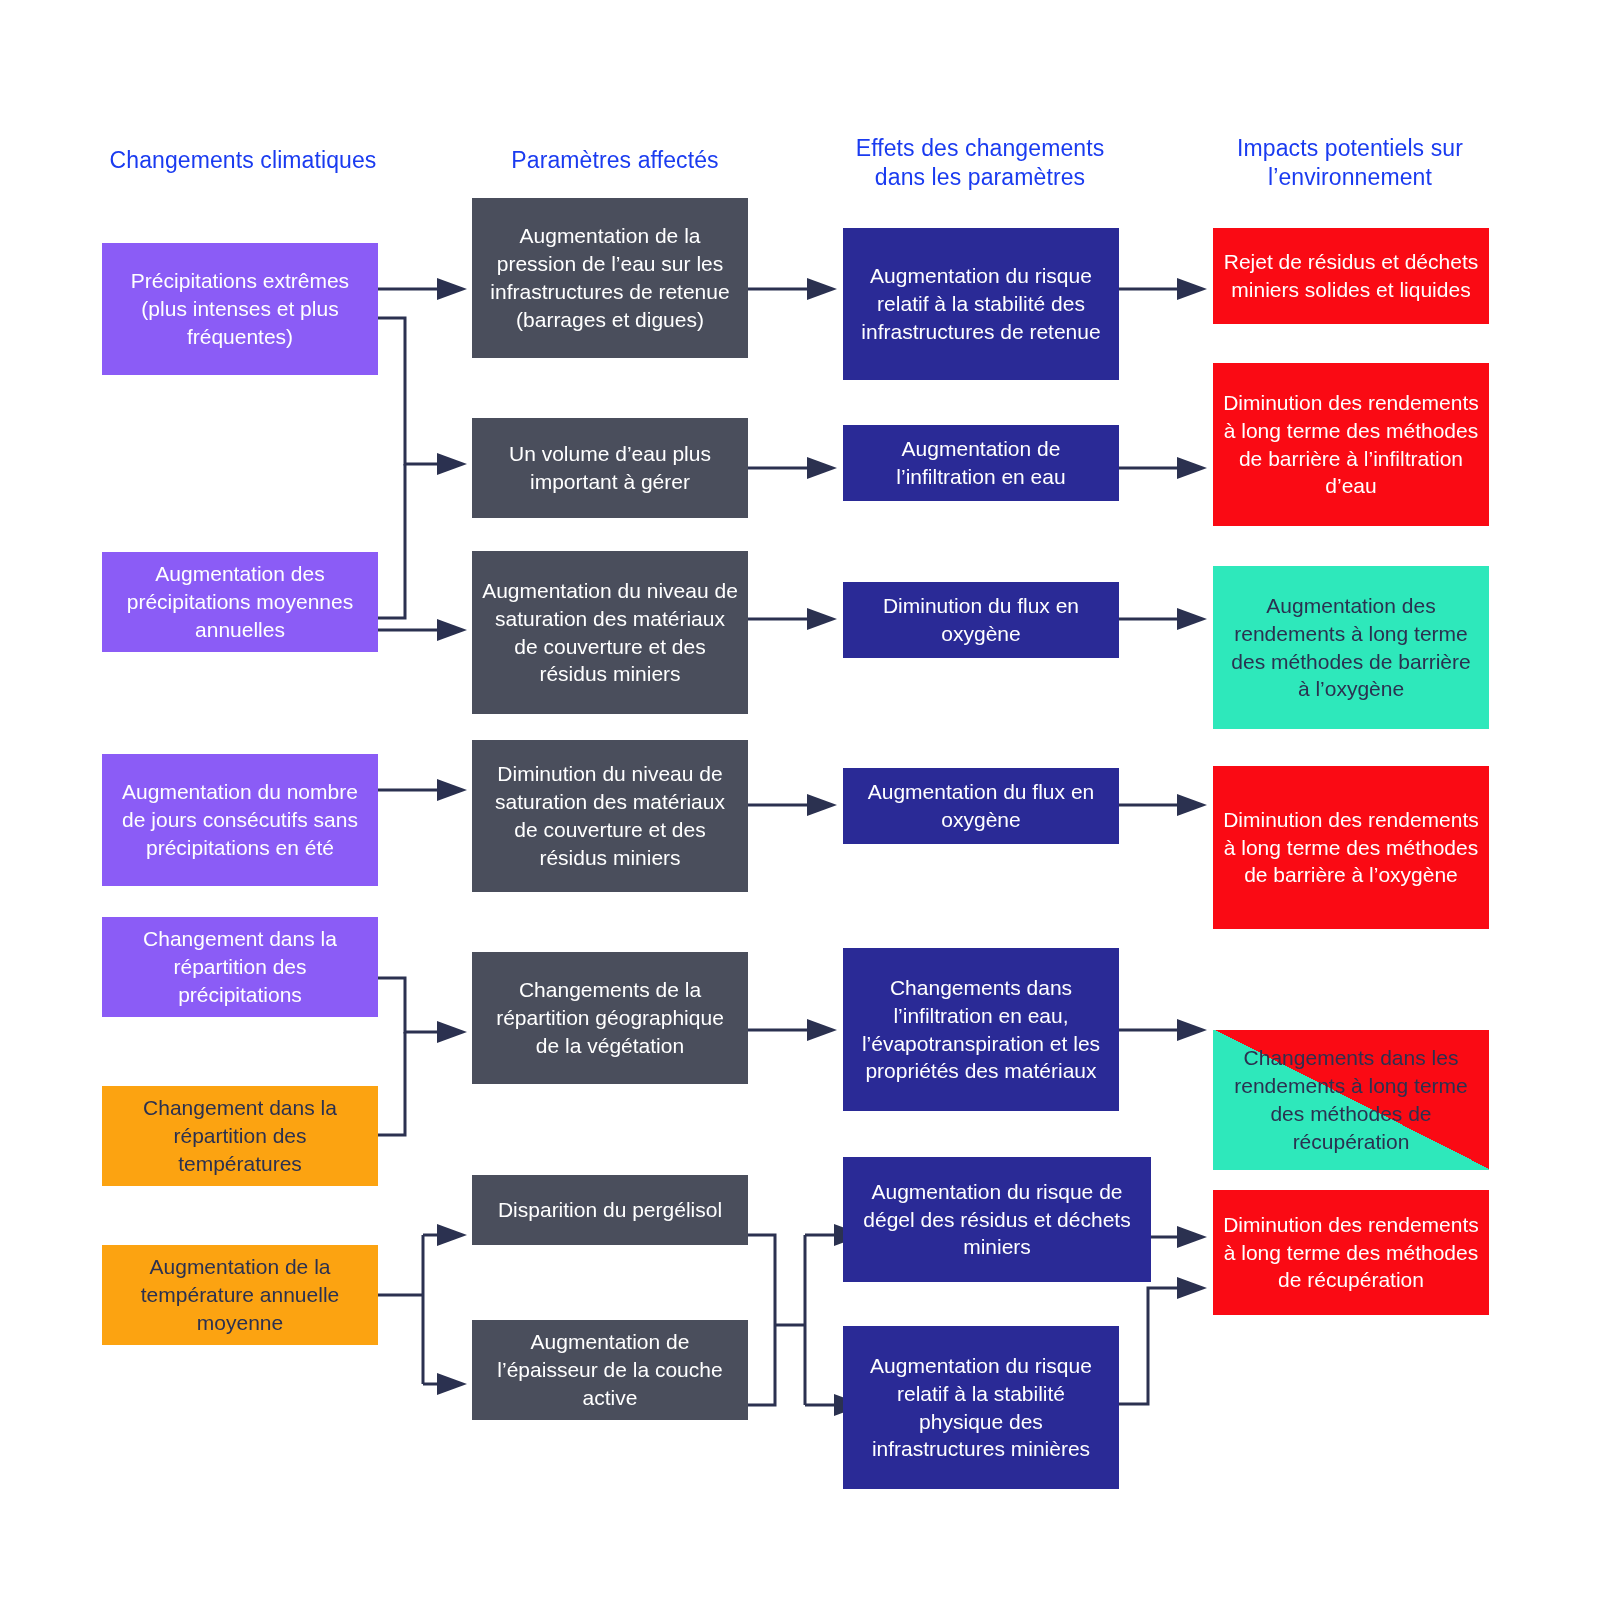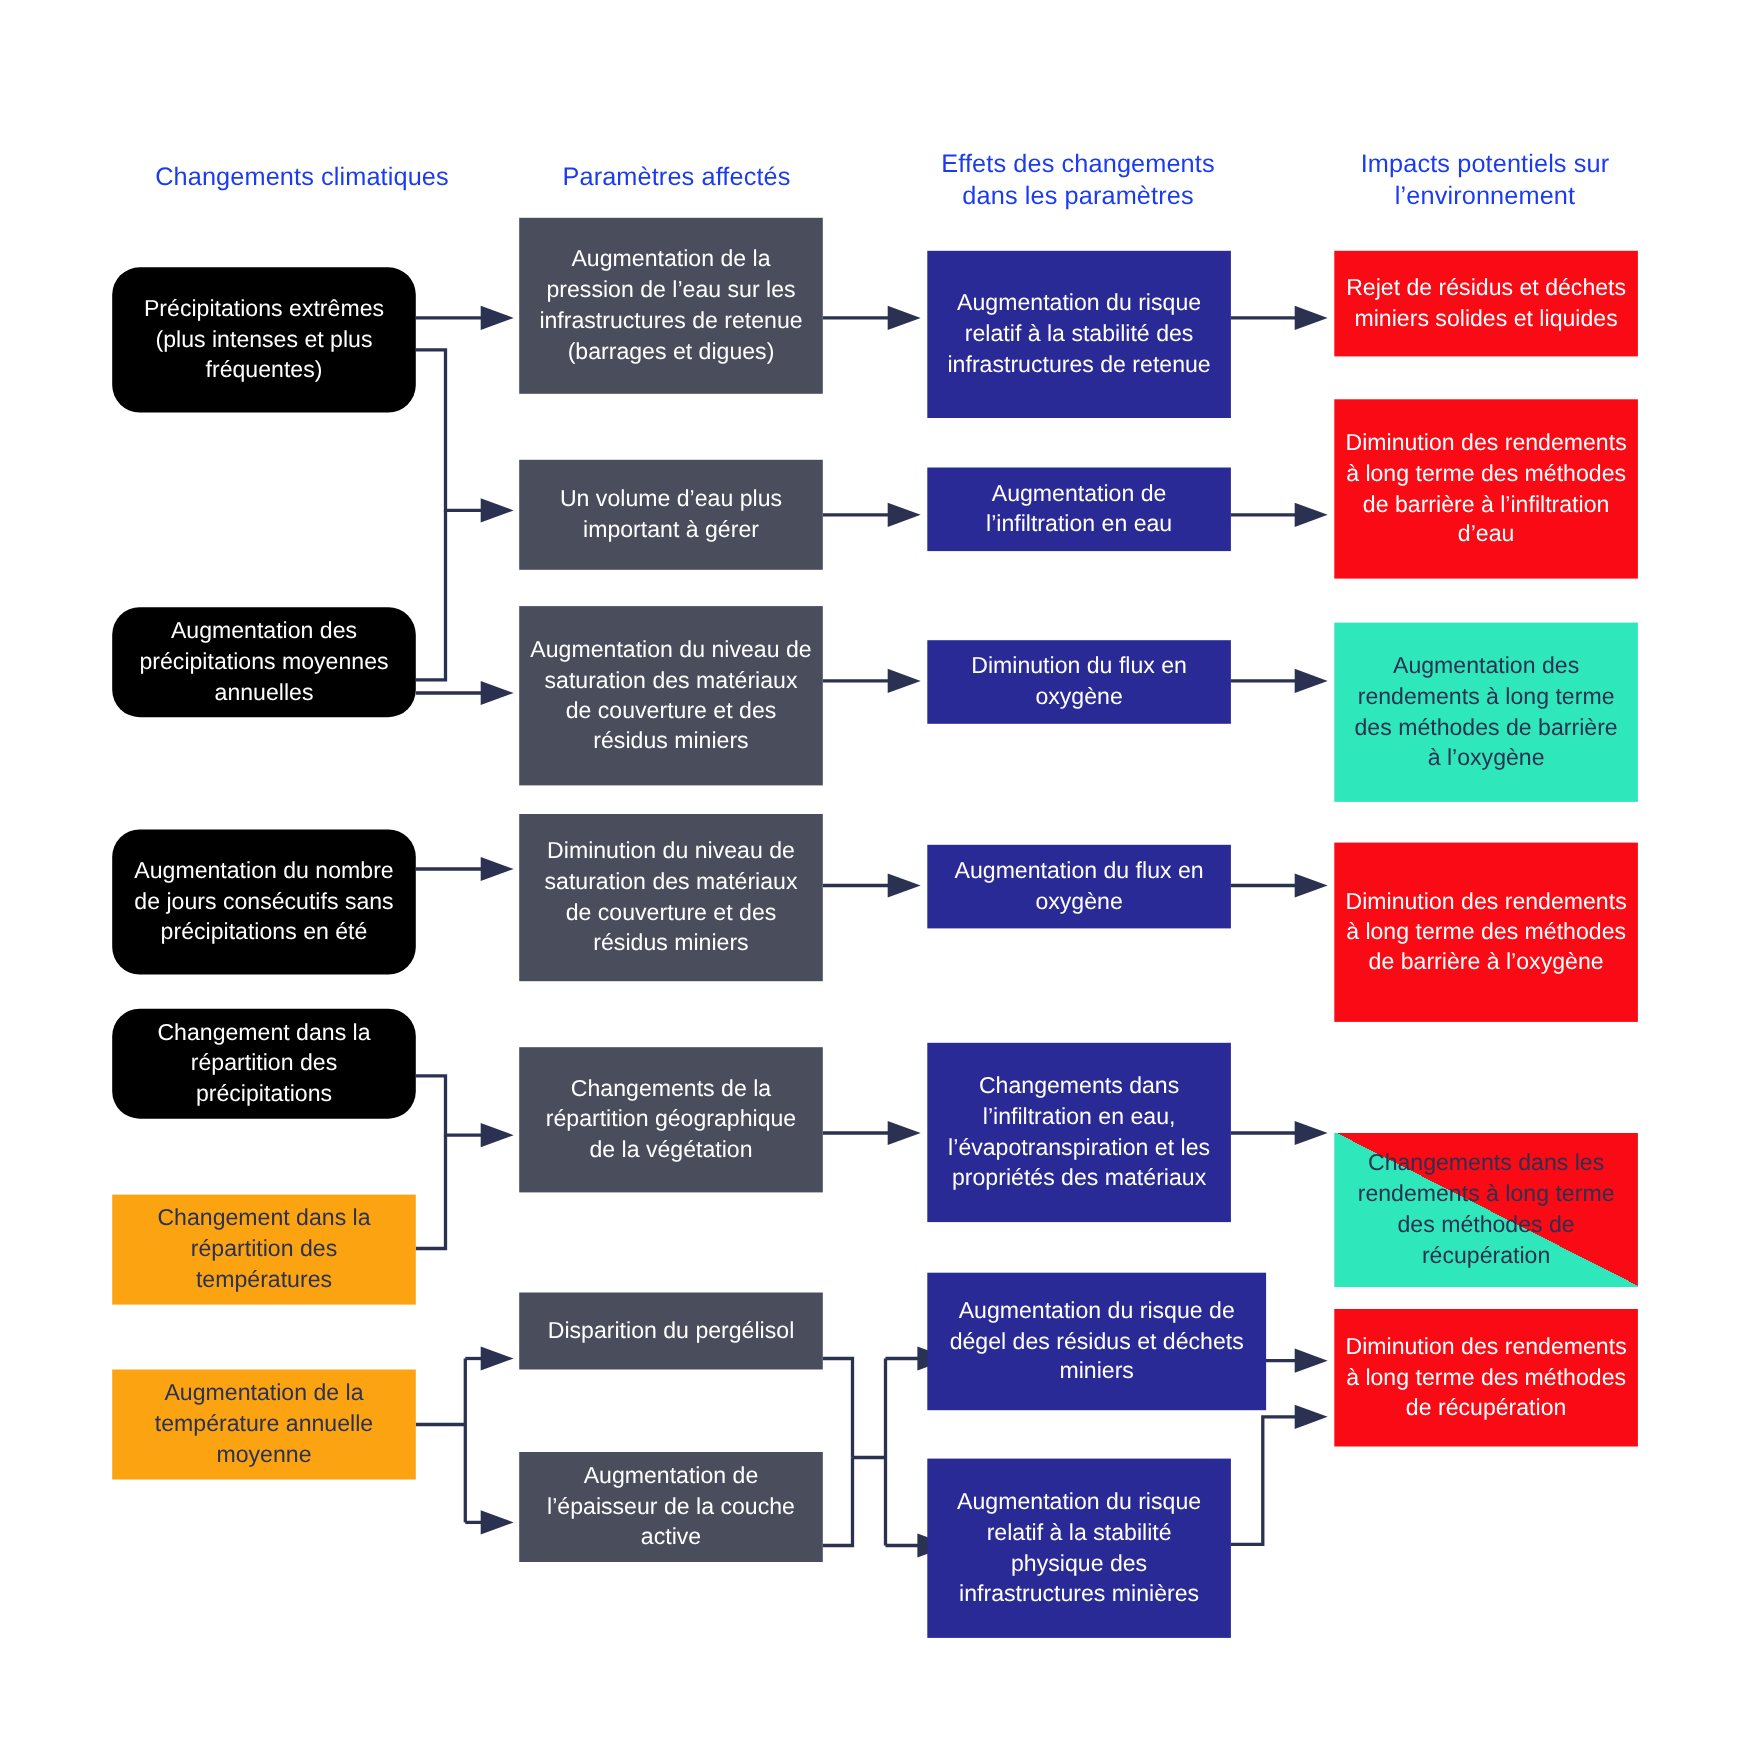--- a/index.html
+++ b/index.html
@@ -25,21 +25,21 @@
     align-items:center;
     justify-content:center;
     text-align:center;
     font-size:21px;
     line-height:1.33;
     padding:6px 10px;
     box-sizing:border-box;
     overflow:hidden;
   }
   .node span{position:relative;z-index:2;display:block;width:100%;}
-  .n-blue{background:#000000;color:#ffffff;border-radius:25px;}
+  .n-blue{background:#8b5cf6;color:#ffffff;}
   .n-orange{background:#fca311;color:#2b3150;}
   .n-gray{background:#4a4e5c;color:#ffffff;}
   .n-navy{background:#2a2a96;color:#ffffff;}
   .n-red{background:#fa0a14;color:#ffffff;}
   .n-teal{background:#2ee8bb;color:#2b3150;}
   .n-split{background:#2ee8bb;color:#2b3150;}
   .n-split::before{
     content:"";
     position:absolute;
     left:0;top:0;right:0;bottom:0;
@@ -53,21 +53,21 @@
   svg#wires path, svg#wires line{
     fill:none;stroke:#2b3150;stroke-width:3;
   }
   svg#wires polygon{fill:#2b3150;}
 </style>
 </head>
 <body>
 
 <div id="canvas">
 
-  <div class="col-header" style="left:78px;top:146px;width:330px;text-align:right;">Changements climatiques</div>
+  <div class="col-header" style="left:78px;top:146px;width:330px;">Changements climatiques</div>
   <div class="col-header" style="left:450px;top:146px;width:330px;">Paramètres affectés</div>
   <div class="col-header" style="left:815px;top:134px;width:330px;white-space:pre-line;">Effets des changements
 dans les paramètres</div>
   <div class="col-header" style="left:1185px;top:134px;width:330px;white-space:pre-line;">Impacts potentiels sur
 l’environnement</div>
 
   <svg id="wires" viewBox="0 0 1601 1601">
 
     <path d="M378,289 L440,289"></path>
     <polygon points="437,278 467,289 437,300"></polygon>

